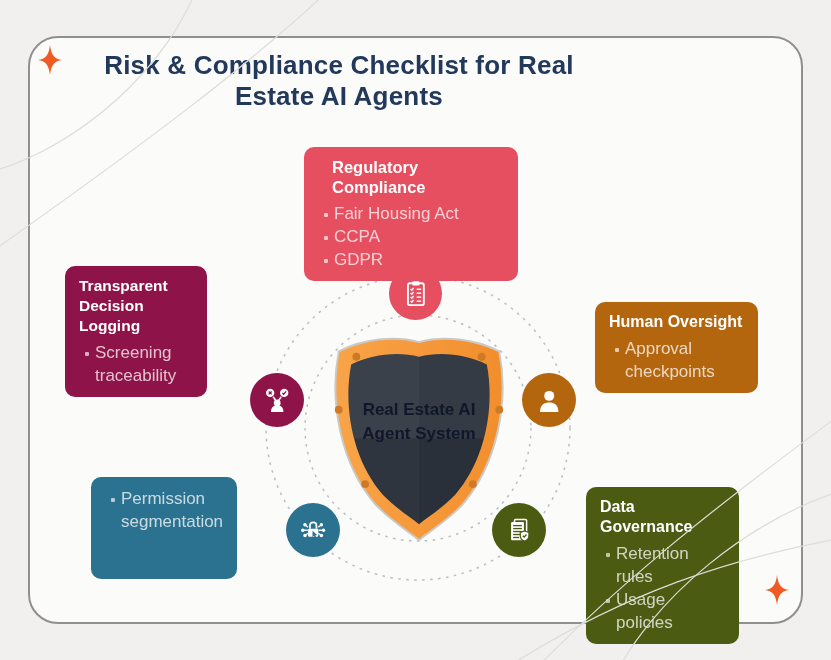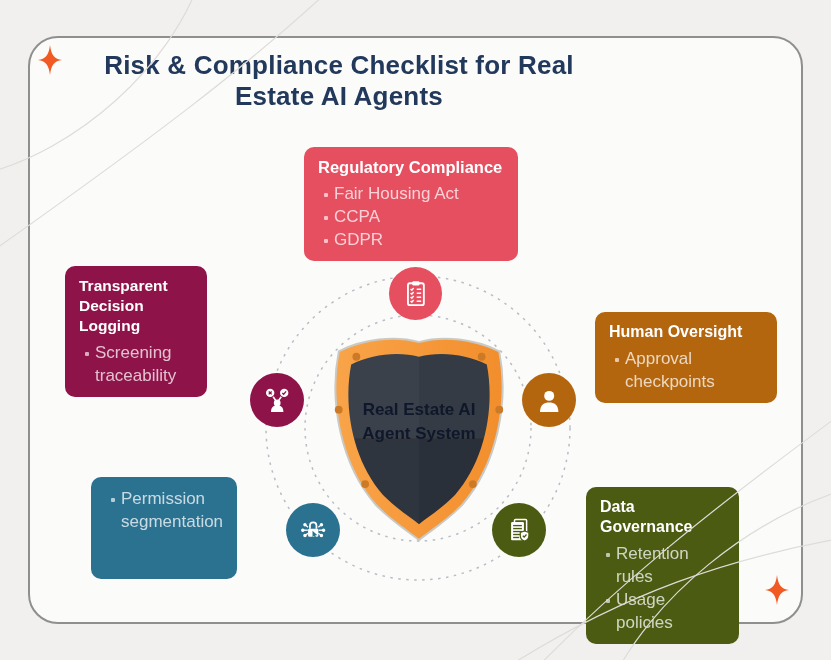--- a/index.html
+++ b/index.html
@@ -146,21 +146,21 @@
         <line x1="7.5" y1="13" x2="14" y2="13"></line>
         <line x1="7.5" y1="15.2" x2="14" y2="15.2"></line>
         <line x1="7.5" y1="17.4" x2="12" y2="17.4"></line>
       </g>
       <path d="M16,12.6 l3.2,1.1 v2.4 c0,2.1 -1.5,3.4 -3.2,4 c-1.7,-0.6 -3.2,-1.9 -3.2,-4 v-2.4 Z" fill="#fff" stroke="#4b5c12" stroke-width="0.9"></path>
       <path d="M14.7,16.1 l1,1 1.7,-1.9" fill="none" stroke="#4b5c12" stroke-width="1"></path>
     </svg>
   </div>
 
   <div class="infobox" style="left: 304px; top: 147px; width: 214px; min-height: 107px; background-color: rgb(230, 79, 96);">
-    <div class="btitle" style="font-size:16.5px;">Regulatory Compliance</div>
+    <div class="btitle" style="font-size:16.5px;margin-left:14px;">Regulatory Compliance</div>
     <div class="bullet">
         <span class="dot"></span>
         <span class="btxt">Fair Housing Act</span>
       </div>
     <div class="bullet">
         <span class="dot"></span>
         <span class="btxt">CCPA</span>
       </div>
     <div class="bullet">
         <span class="dot"></span>
@@ -169,21 +169,21 @@
   </div>
 
   <div class="infobox" style="left: 65px; top: 266px; width: 142px; min-height: 126px; background-color: rgb(142, 19, 73);">
     <div class="btitle">Transparent Decision Logging</div>
     <div class="bullet">
         <span class="dot"></span>
         <span class="btxt">Screening traceability</span>
       </div>
   </div>
 
-  <div class="infobox" style="left: 595px; top: 312px; width: 182px; min-height: 82px; background-color: rgb(180, 102, 14);">
+  <div class="infobox" style="left: 595px; top: 302px; width: 163px; min-height: 82px; background-color: rgb(180, 102, 14);">
     <div class="btitle" style="font-size:16px;">Human Oversight</div>
     <div class="bullet">
         <span class="dot"></span>
         <span class="btxt">Approval checkpoints</span>
       </div>
   </div>
 
   <div class="infobox" style="left: 91px; top: 477px; width: 146px; min-height: 102px; background-color: rgb(43, 113, 144);">
     <div class="bullet">
         <span class="dot"></span>

